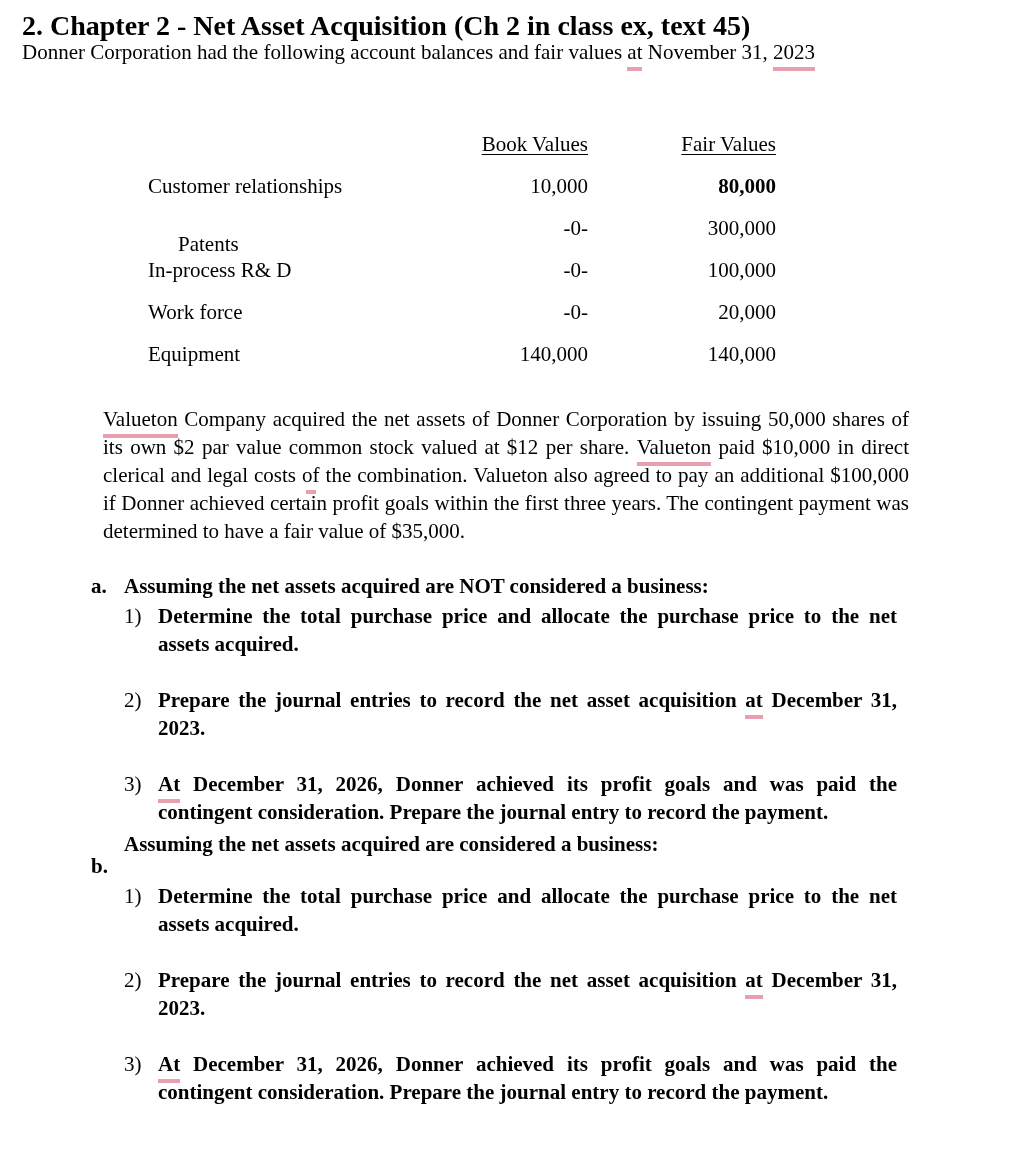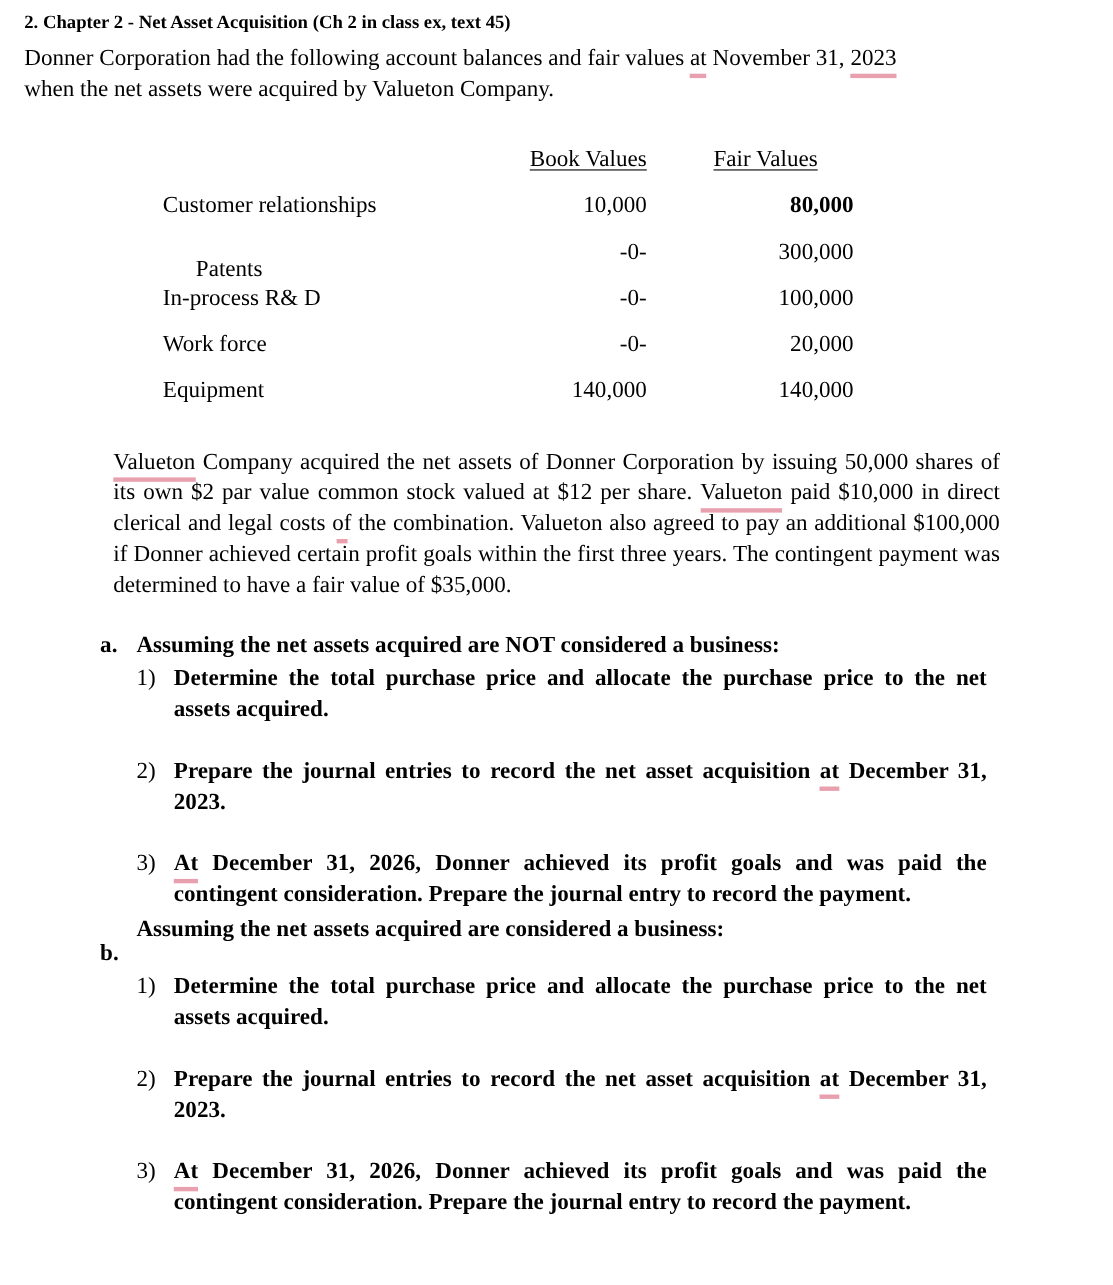--- a/index.html
+++ b/index.html
@@ -2,21 +2,21 @@
 <html><head>
 <meta charset="utf-8">
 <style>
   html, body { margin: 0; padding: 0; background: #ffffff; }
   body {
     width: 1012px; height: 1168px; position: relative; overflow: hidden;
     font-family: "Liberation Serif", "DejaVu Serif", serif;
     color: #000; font-size: 21px;
   }
   .abs { position: absolute; white-space: nowrap; }
-  .title { left: 22px; top: 10px; font-weight: bold; font-size: 17px; }
+  .title { left: 22px; top: 10px; font-weight: bold; font-size: 28px; }
   .intro { left: 22px; top: 38px; line-height: 28px; }
   .mark { position: relative; display: inline-block; }
   .mark::after {
     content: ""; position: absolute; left: 0; right: 0; bottom: -5px; height: 4px;
     background: #e8a0ae;
   }
   .mark.short::after { left: 20%; right: 20%; }
   .th { top: 132px; text-decoration: underline; text-decoration-thickness: 1px; text-underline-offset: 3px; }
   .row-label { left: 148px; }
   .num { text-align: right; width: 160px; }
@@ -25,26 +25,25 @@
   .item { left: 124px; width: 773px; white-space: normal; line-height: 28px; text-align: justify; }
   .item .n { position: absolute; left: 0; top: 0; }
   .item .t { display: block; margin-left: 34px; font-weight: bold; }
 </style>
 </head>
 <body>
 
 <div class="abs title">2. Chapter 2 - Net Asset Acquisition (Ch 2 in class ex, text 45)</div>
 <div class="abs intro">
   <span>Donner Corporation had the following account balances and fair values </span><span class="mark">at</span><span> November 31, </span><span class="mark">2023</span><br>
-  <span>when the net assets were acquired by Valueton Company.</span>
 </div>
 
 <div>
   <div class="abs th num" style="left:428px;">Book Values</div>
-  <div class="abs th num" style="left:616px;text-align:center;">Fair Values</div>
+  <div class="abs th num" style="left:616px;">Fair Values</div>
 
   <div class="abs row-label" style="top:174px;">Customer relationships</div>
   <div class="abs num" style="left:428px;top:174px;">10,000</div>
   <div class="abs num" style="left:616px;top:174px;font-weight:bold;">80,000</div>
 
   <div class="abs row-label" style="top:232px;margin-left:30px;">Patents</div>
   <div class="abs num" style="left:428px;top:216px;">-0-</div>
   <div class="abs num" style="left:616px;top:216px;">300,000</div>
 
   <div class="abs row-label" style="top:258px;">In-process R&amp; D</div>

